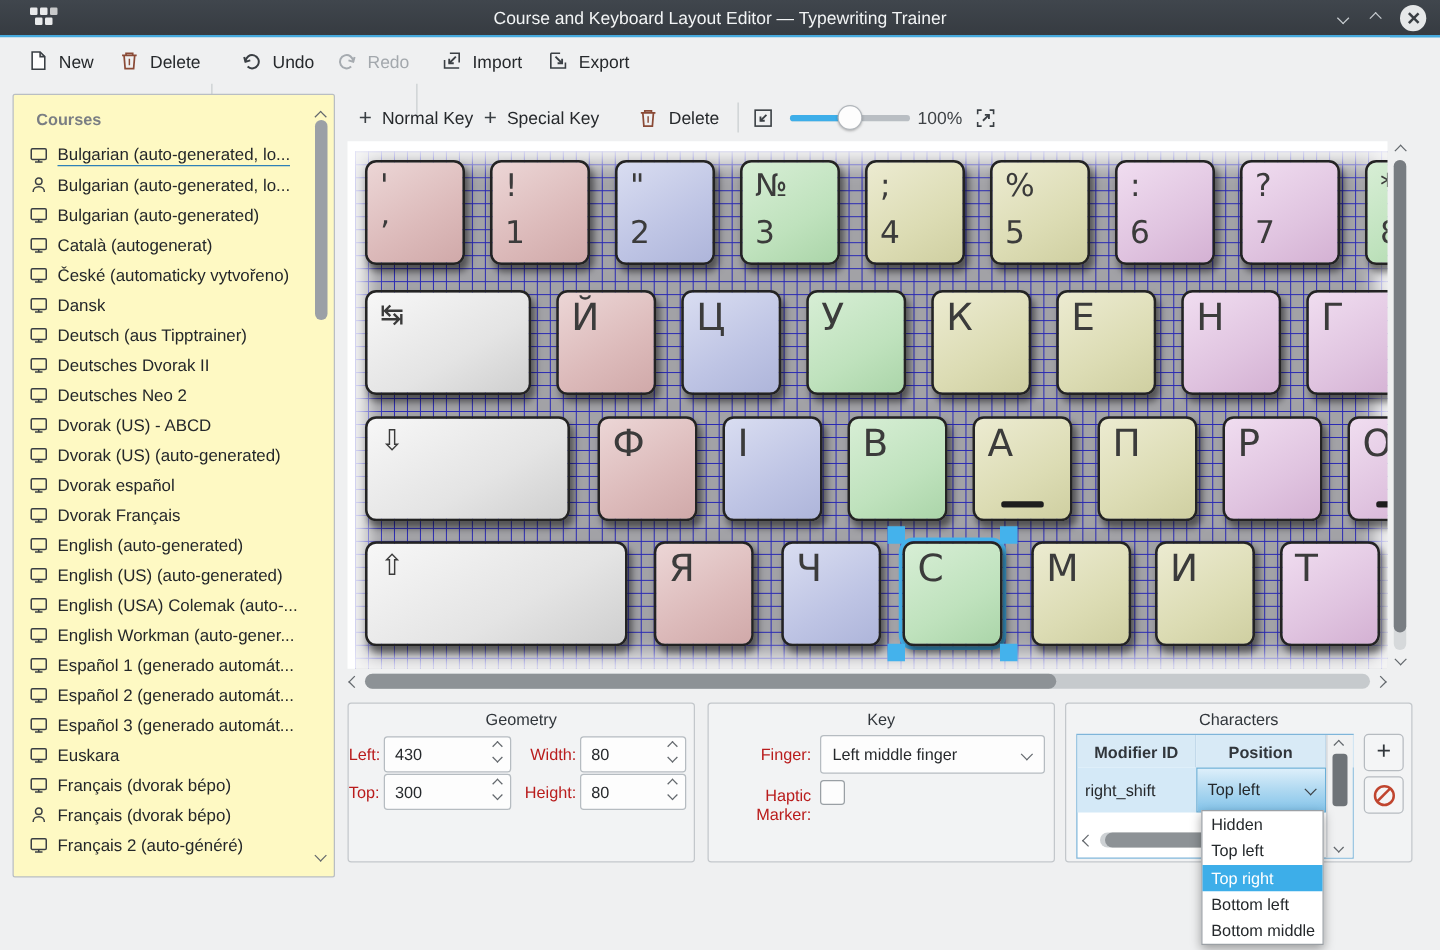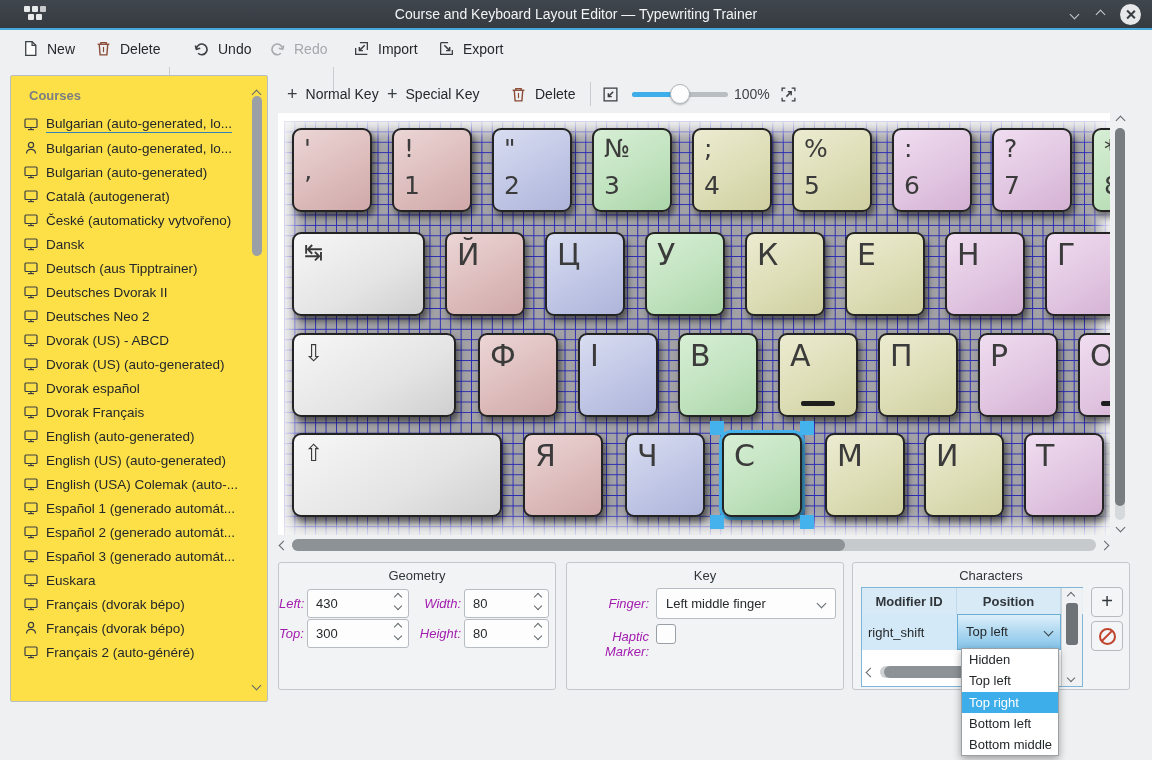--- a/index.html
+++ b/index.html
@@ -29,21 +29,21 @@
   .win-close-circle .x::after  { transform:rotate(-45deg); }
 
   
   .toolbar { position:absolute; left:0; top:30px; width:1112px; height:37px; background:#eff0f1; }
   .tbtn { position:absolute; top:0; height:37px; display:flex; align-items:center; gap:8px; font-size:14px; color:#26292c; }
   .tbtn.disabled { color:#a3a8ad; }
   .tsep { position:absolute; top:37px; width:1px; height:25px; background:#c9cdd0; }
   .tsep.s1 { left:169px; } .tsep.s2 { left:333px; }
 
   
-  .sidebar { position:absolute; left:10px; top:75px; width:258px; height:627px; background:#fde047;
+  .sidebar { position:absolute; left:10px; top:75px; width:258px; height:627px; background:#fef9c3;
     border:1px solid #b9bec3; border-radius:2px; }
   .courses-header { position:absolute; left:18px; top:12px; font-size:13px; font-weight:bold; color:#7a7e83; }
   .course-list { position:absolute; left:2px; top:36px; right:20px; bottom:2px; overflow:hidden; }
   .course-item { height:24px; display:flex; align-items:center; gap:7px; padding-left:10px; cursor:default; }
   .ci-label { font-size:13.5px; color:#24272a; white-space:nowrap; overflow:hidden; max-width:198px; }
   .course-item.current .ci-label { border-bottom:1px solid #2f81b7; padding-bottom:1px; }
   .sb-scroll-up   { position:absolute; right:7px; top:8px; }
   .sb-scroll-down { position:absolute; right:7px; bottom:8px; }
   .sb-thumb { position:absolute; right:5px; top:20px; width:10px; height:160px; background:#9ba0a6; border-radius:5px; }
 
@@ -90,21 +90,21 @@
   .vscroll .thumb { position:absolute; left:3px; top:15px; width:10px; height:378px; background:#787d82; border-radius:5px; }
   .vscroll .track { position:absolute; left:3px; top:15px; width:10px; height:392px; background:#d6d9db; border-radius:5px; }
   .hscroll { position:absolute; left:278px; top:537px; width:832px; height:16px; }
   .hscroll .track { position:absolute; left:14px; right:14px; top:2px; height:12px; background:#c6cacd; border-radius:6px; }
   .hscroll .thumb { position:absolute; left:14px; top:2px; width:553px; height:12px; background:#8d9296; border-radius:6px; }
   .hscroll .chv { position:absolute; top:5px; }
 
   
   .panel { position:absolute; top:562px; height:128px; background:#f2f3f4; border:1px solid #c3c7cb; border-radius:3px; }
   .panel-title { position:absolute; left:0; right:0; top:5px; text-align:center; font-size:13px; color:#31363b; }
-  .flabel { position:absolute; font-size:13px; color:#a21caf; text-align:right;font-style:italic; }
+  .flabel { position:absolute; font-size:13px; color:#b91c1c; text-align:right; }
   .spin { position:absolute; height:29px; background:#fdfdfd; border:1px solid #b6bcc1; border-radius:3px; }
   .spin .val { position:absolute; left:8px; top:0; height:27px; line-height:27px; font-size:13px; color:#26292c; }
   .spin .arrows { position:absolute; right:7px; top:4px; display:flex; flex-direction:column; gap:3px; }
   .spin .arrows .chv { width:6px; height:6px; }
   .combo { position:absolute; height:31px; background:#fdfdfd; border:1px solid #b6bcc1; border-radius:3px; }
   .combo .val { position:absolute; left:9px; top:0; height:29px; line-height:29px; font-size:13px; color:#26292c; }
   .combo .chv { position:absolute; right:10px; top:11px; }
   .checkbox { position:absolute; width:20px; height:20px; background:#fdfdfd; border:1px solid #9aa0a5; border-radius:3px; }
 
   
@@ -340,20 +340,28 @@
           <line x1="8" y1="11.5" x2="8" y2="13.6" stroke="#3a3f44" stroke-width="1.2"></line>
         </svg>
         <span class="ci-label">English (USA) Colemak (auto-...</span>
       </div>
       <div class="course-item">
         <svg class="ci-icon" width="16" height="16" viewBox="0 0 16 16">
           <rect x="2" y="3" width="12" height="8.5" rx="1" fill="none" stroke="#3a3f44" stroke-width="1.2"></rect>
           <line x1="5" y1="13.6" x2="11" y2="13.6" stroke="#3a3f44" stroke-width="1.2"></line>
           <line x1="8" y1="11.5" x2="8" y2="13.6" stroke="#3a3f44" stroke-width="1.2"></line>
         </svg>
+        <span class="ci-label">English Workman (auto-gener...</span>
+      </div>
+      <div class="course-item">
+        <svg class="ci-icon" width="16" height="16" viewBox="0 0 16 16">
+          <rect x="2" y="3" width="12" height="8.5" rx="1" fill="none" stroke="#3a3f44" stroke-width="1.2"></rect>
+          <line x1="5" y1="13.6" x2="11" y2="13.6" stroke="#3a3f44" stroke-width="1.2"></line>
+          <line x1="8" y1="11.5" x2="8" y2="13.6" stroke="#3a3f44" stroke-width="1.2"></line>
+        </svg>
         <span class="ci-label">Español 1 (generado automát...</span>
       </div>
       <div class="course-item">
         <svg class="ci-icon" width="16" height="16" viewBox="0 0 16 16">
           <rect x="2" y="3" width="12" height="8.5" rx="1" fill="none" stroke="#3a3f44" stroke-width="1.2"></rect>
           <line x1="5" y1="13.6" x2="11" y2="13.6" stroke="#3a3f44" stroke-width="1.2"></line>
           <line x1="8" y1="11.5" x2="8" y2="13.6" stroke="#3a3f44" stroke-width="1.2"></line>
         </svg>
         <span class="ci-label">Español 2 (generado automát...</span>
       </div>

